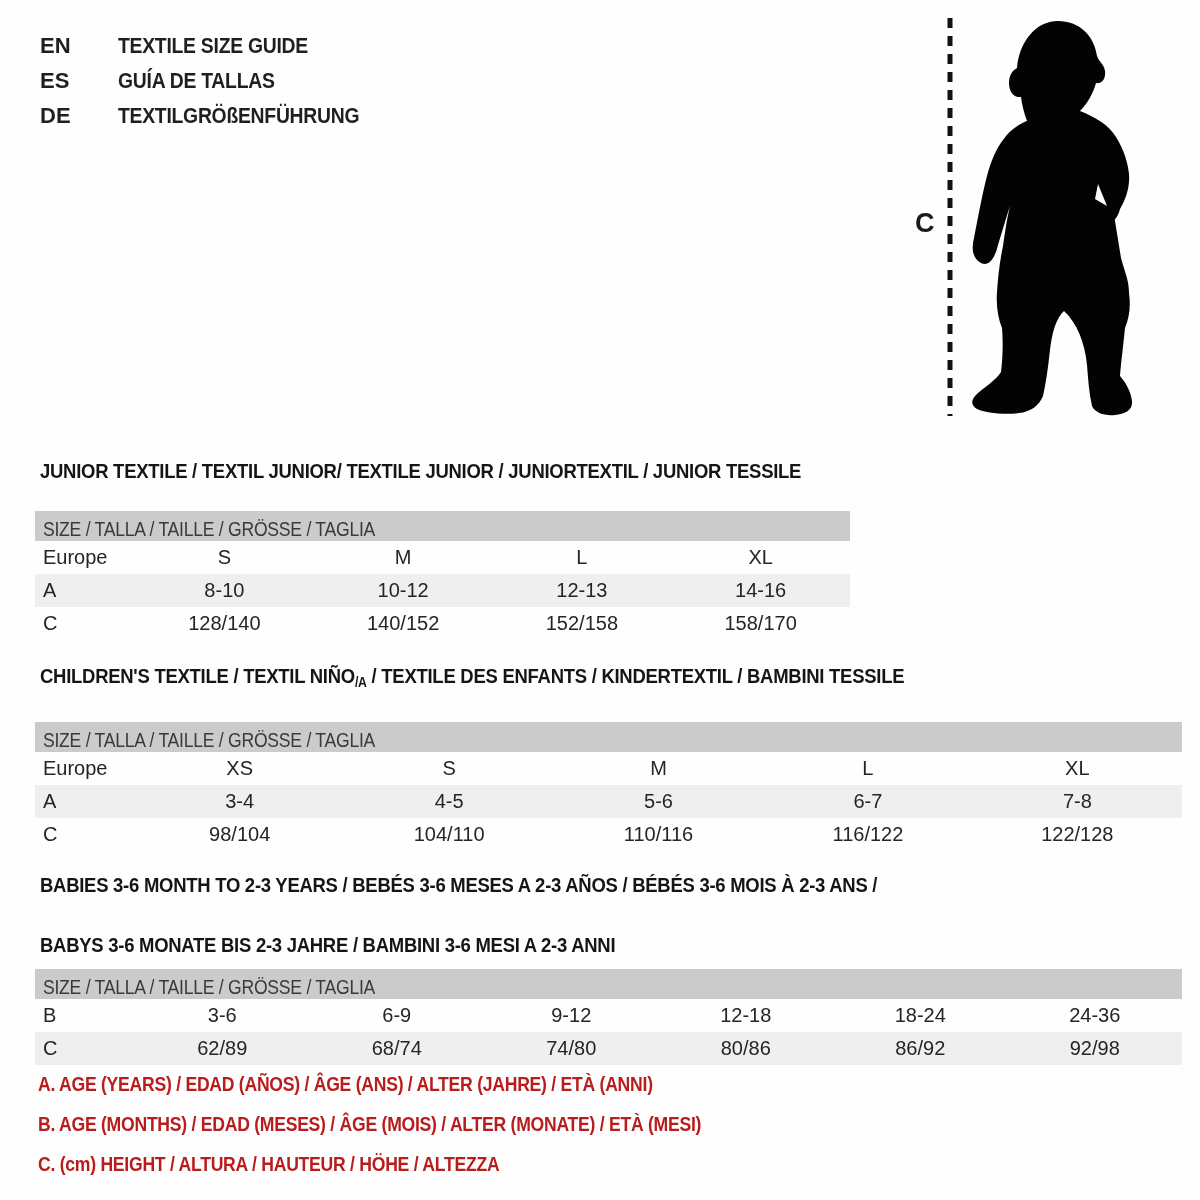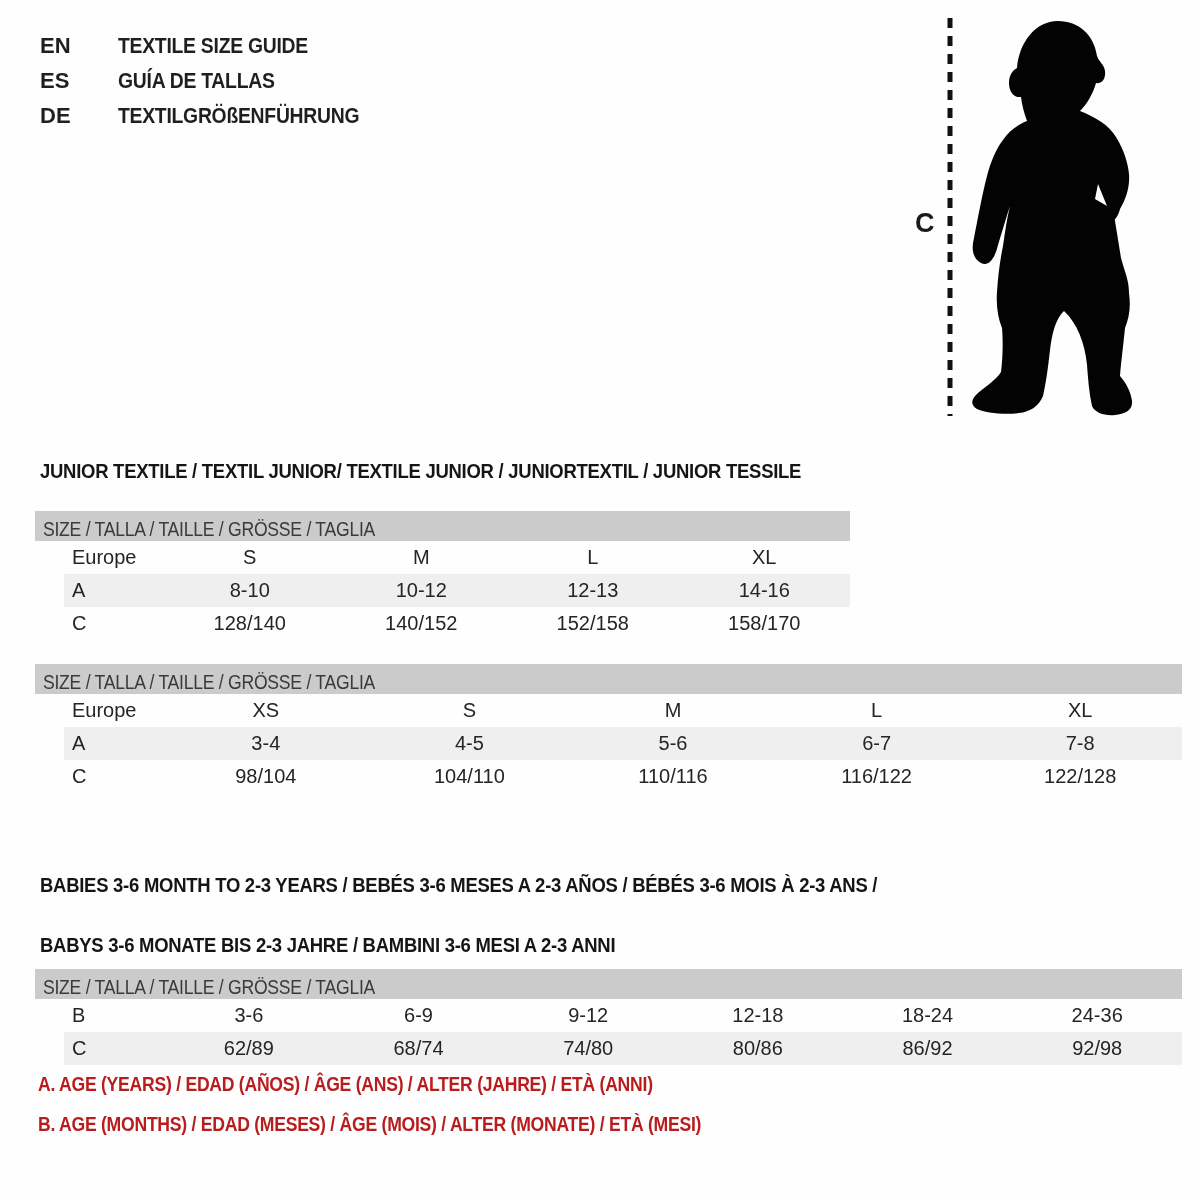--- a/index.html
+++ b/index.html
@@ -42,21 +42,21 @@
     font-weight:bold; font-size:21px; color:#151515;
     line-height:24px; padding-left:5px; white-space:nowrap;margin-top:28px;
   }
   .section-title .sub { font-size:14px; vertical-align:-4px; }
   .size-bar {
     margin-top:28px; height:30px; background:#cbcbcb;
     display:flex; align-items:flex-end; padding-left:8px;
     font-size:20px; color:#3a3a3a;
   }
   #sec-babies .size-bar { margin-top:4px; }
-  .trow { display:flex; height:33px; align-items:center; font-size:20px; color:#252525;margin-left:29px; }
+  .trow { display:flex; height:33px; align-items:center; font-size:20px; color:#252525; }
   .trow.striped { background:#efefef; }
   .tlabel { width:100px; padding-left:8px; }
   .tcell { flex:1; text-align:center; }
 
   
   .legend { position:absolute; left:38px; top:1064px; }
   .legend-line { font-weight:bold; font-size:20px; line-height:40px; color:#b91c1c; }
 </style>
 </head>
 <body>
@@ -150,20 +150,23 @@
   <div class="trow">
     <span class="tlabel">C</span>
     <span class="tcell">128/140</span>
     <span class="tcell">140/152</span>
     <span class="tcell">152/158</span>
     <span class="tcell">158/170</span>
   </div>
 </div>
 
 <div class="section" id="sec-children">
+  <div class="section-title">
+    <span class="cond"><span>CHILDREN'S TEXTILE / TEXTIL NIÑO</span><span class="sub">/A</span><span> / TEXTILE DES ENFANTS / KINDERTEXTIL / BAMBINI TESSILE</span></span>
+  </div>
   <div class="size-bar">
       <span class="cond">SIZE / TALLA / TAILLE / GRÖSSE / TAGLIA</span>
     </div>
   <div class="trow">
     <span class="tlabel">Europe</span>
     <span class="tcell">XS</span>
     <span class="tcell">S</span>
     <span class="tcell">M</span>
     <span class="tcell">L</span>
     <span class="tcell">XL</span>
@@ -208,13 +211,14 @@
     <span class="tcell">74/80</span>
     <span class="tcell">80/86</span>
     <span class="tcell">86/92</span>
     <span class="tcell">92/98</span>
   </div>
 </div>
 
 <div class="legend">
   <div class="legend-line"><span class="cond">A. AGE (YEARS) / EDAD (AÑOS) / ÂGE (ANS) / ALTER (JAHRE) / ETÀ (ANNI)</span></div>
   <div class="legend-line"><span class="cond">B. AGE (MONTHS) / EDAD (MESES) / ÂGE (MOIS) / ALTER (MONATE) / ETÀ (MESI)</span></div>
+  <div class="legend-line"><span class="cond">C. (cm) HEIGHT / ALTURA / HAUTEUR / HÖHE / ALTEZZA</span></div>
 </div>
 
 </body></html>

